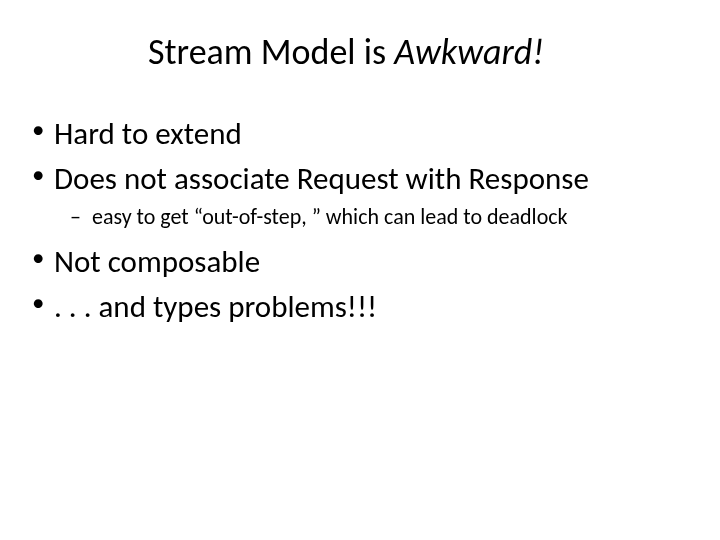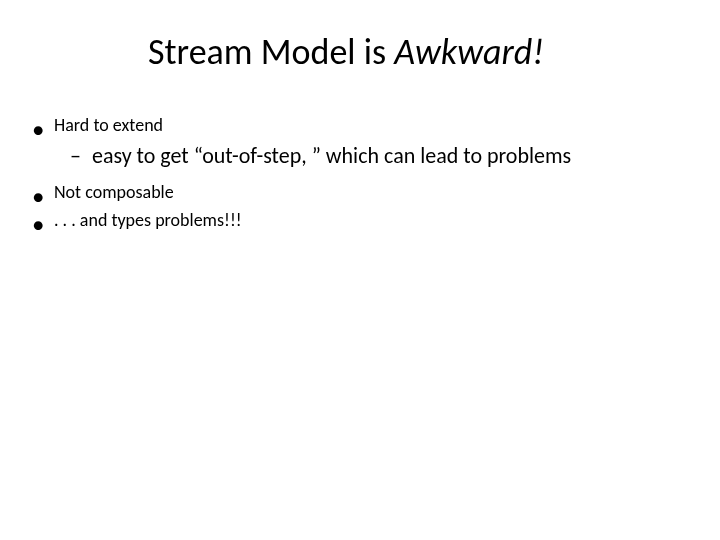--- a/index.html
+++ b/index.html
@@ -34,21 +34,21 @@
       font-weight: 400;
     }
     .title-italic {
       font-style: italic;
     }
     .bullets {
       list-style: none;
       padding-left: 0;
     }
     .bullet-l1 {
-      font-size: 18px;
+      font-size: 31px;
       font-weight: 400;
       padding-left: 22px;
       position: relative;
       margin-bottom: 6px;
       line-height: 1.25;
     }
     .bullet-l1::before {
       content: "•";
       position: absolute;
       left: 0;
@@ -78,19 +78,20 @@
 <body>
 
 <div class="slide">
   <div class="title-row">
     <span class="title title-normal">Stream Model is </span><span class="title title-italic">Awkward!</span>
   </div>
 
   <ul class="bullets">
     <li class="bullet-l1">Hard to extend</li>
 
-    <li class="bullet-l2 tight">easy to get “out-of-step, ” which can lead to problems</li>
+    <li class="bullet-l1">Does not associate Request with Response</li>
+    <li class="bullet-l2 tight">easy to get “out-of-step, ” which can lead to deadlock</li>
 
     <li class="bullet-l1">Not composable</li>
 
     <li class="bullet-l1">. . . and types problems!!!</li>
   </ul>
 </div>
 
 </body></html>

